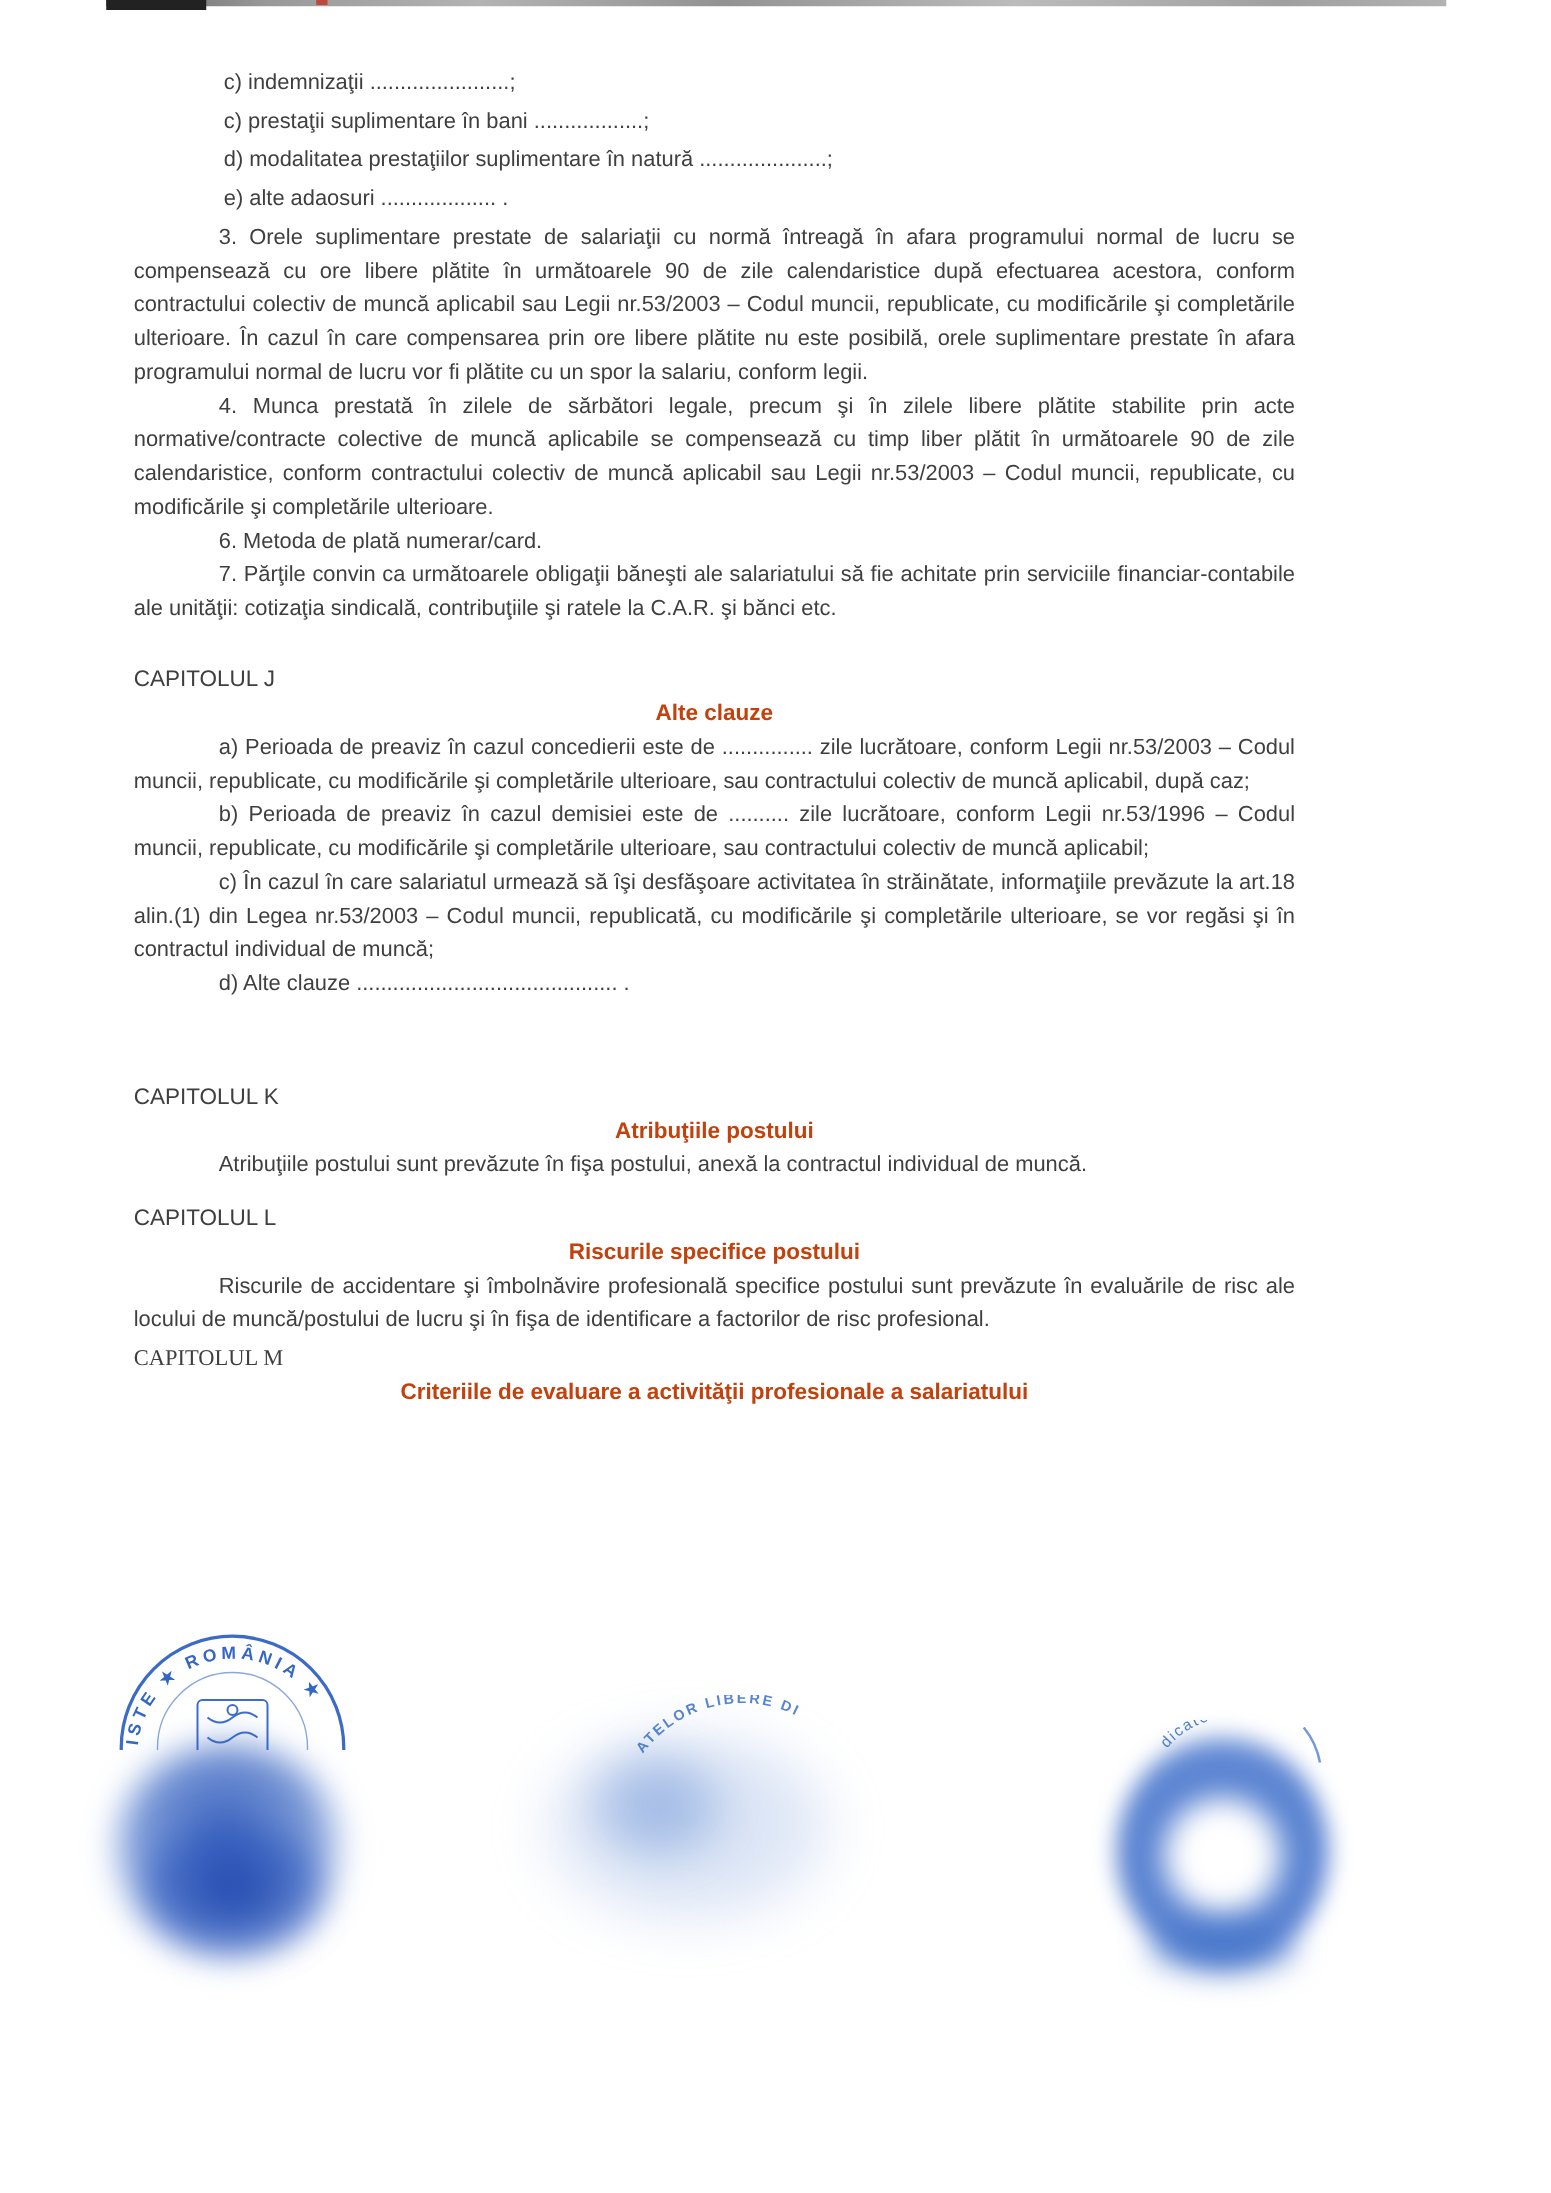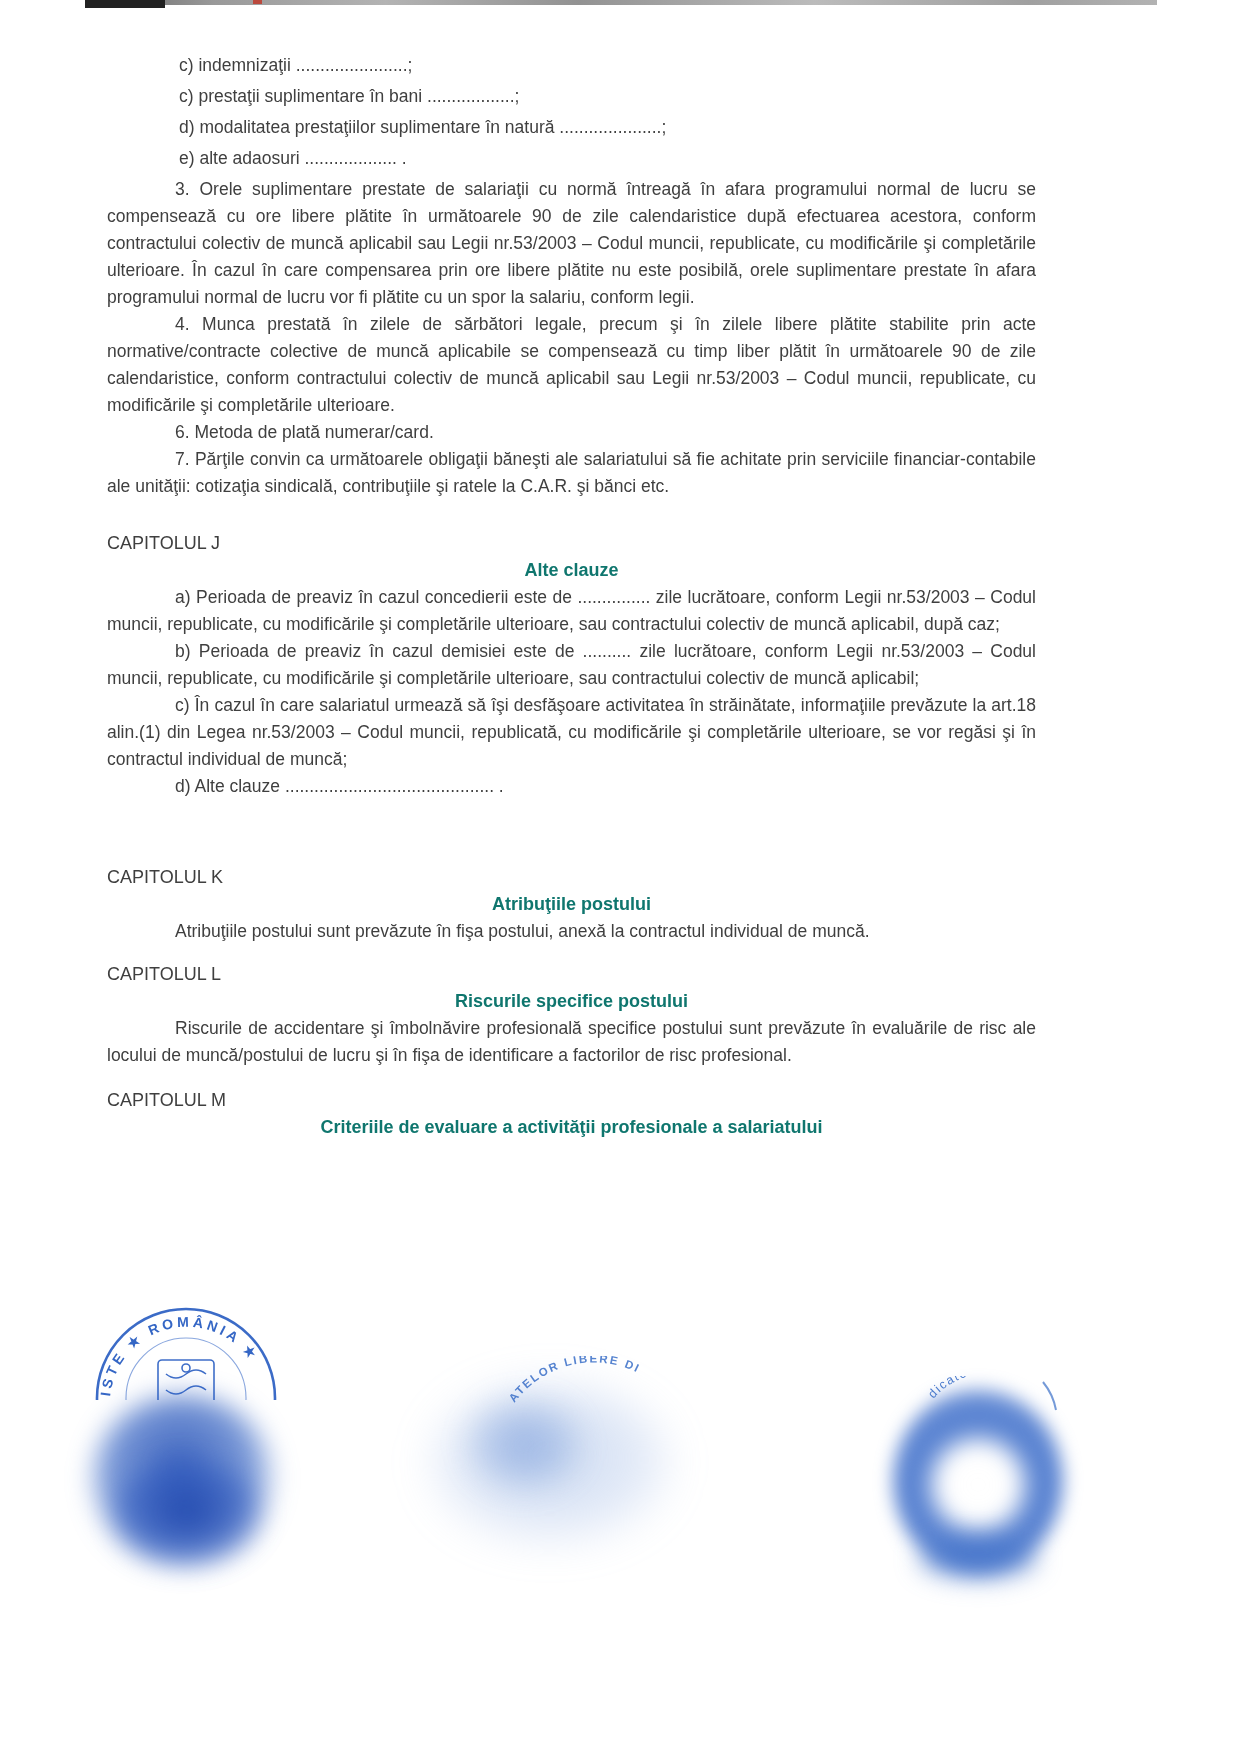--- a/index.html
+++ b/index.html
@@ -18,28 +18,28 @@
     width: 100%;
     box-sizing: border-box;
     padding: 48px 205px 0 107px;
     font-size: 17.5px;
     line-height: 27px;
     z-index: 2;
   }
   .line { margin: 4px; text-indent: 68px; }
   p.par { margin: 0; text-indent: 68px; text-align: justify; }
   .chapter-title { margin: 0; text-align: left; font-weight: normal; font-size: 18px; }
-  .chapter-sub { margin: 0; text-align: center; font-weight: bold; font-size: 18px; color: #0f766e; }
+  .chapter-sub { margin: 0; text-align: center; font-weight: bold; font-size: 18px; color: #c2410c; }
   .mt-j { margin-top: 30px; }
   .mt-after-j { margin-top: 30px; }
   .mt-k { margin-top: 64px; }
   .mt-after-k { margin-top: 22px; }
   .mt-l { margin-top: 16px; }
   .mt-after-l { margin-top: 26px; }
-  .mt-m { margin-top: 18px; }
+  .mt-m { margin-top: 4px; font-family: Liberation Serif, serif; }
 
   
   .scan-strip {
     position: absolute; left: 85px; top: 0; width: 1072px; height: 5px;
     background: linear-gradient(90deg, #2c2c2c 0%, #777 12%, #9a9a9a 28%, #6e6e6e 46%, #a5a5a5 68%, #808080 88%, #999 100%);
     opacity: .75; z-index: 3;
   }
   .scan-block {
     position: absolute; left: 85px; top: 0; width: 80px; height: 8px;
     background: #222222; z-index: 4;
@@ -130,21 +130,21 @@
 
     <p class="par">3. Orele suplimentare prestate de salariaţii cu normă întreagă în afara programului normal de lucru se compensează cu ore libere plătite în următoarele 90 de zile calendaristice după efectuarea acestora, conform contractului colectiv de muncă aplicabil sau Legii nr.53/2003 – Codul muncii, republicate, cu modificările şi completările ulterioare. În cazul în care compensarea prin ore libere plătite nu este posibilă, orele suplimentare prestate în afara programului normal de lucru vor fi plătite cu un spor la salariu, conform legii.</p>
     <p class="par">4. Munca prestată în zilele de sărbători legale, precum şi în zilele libere plătite stabilite prin acte normative/contracte colective de muncă aplicabile se compensează cu timp liber plătit în următoarele 90 de zile calendaristice, conform contractului colectiv de muncă aplicabil sau Legii nr.53/2003 – Codul muncii, republicate, cu modificările şi completările ulterioare.</p>
     <p class="par">6. Metoda de plată numerar/card.</p>
     <p class="par">7. Părţile convin ca următoarele obligaţii băneşti ale salariatului să fie achitate prin serviciile financiar-contabile ale unităţii: cotizaţia sindicală, contribuţiile şi ratele la C.A.R. şi bănci etc.</p>
 
     <p class="chapter-title mt-j">CAPITOLUL J</p>
     <p class="chapter-sub">Alte clauze</p>
 
     <p class="par mt-after-j">a) Perioada de preaviz în cazul concedierii este de ............... zile lucrătoare, conform Legii nr.53/2003 – Codul muncii, republicate, cu modificările şi completările ulterioare, sau contractului colectiv de muncă aplicabil, după caz;</p>
-    <p class="par">b) Perioada de preaviz în cazul demisiei este de .......... zile lucrătoare, conform Legii nr.53/2003 – Codul muncii, republicate, cu modificările şi completările ulterioare, sau contractului colectiv de muncă aplicabil;</p>
+    <p class="par">b) Perioada de preaviz în cazul demisiei este de .......... zile lucrătoare, conform Legii nr.53/1996 – Codul muncii, republicate, cu modificările şi completările ulterioare, sau contractului colectiv de muncă aplicabil;</p>
     <p class="par">c) În cazul în care salariatul urmează să îşi desfăşoare activitatea în străinătate, informaţiile prevăzute la art.18 alin.(1) din Legea nr.53/2003 – Codul muncii, republicată, cu modificările şi completările ulterioare, se vor regăsi şi în contractul individual de muncă;</p>
     <p class="par">d) Alte clauze ........................................... .</p>
 
     <p class="chapter-title mt-k">CAPITOLUL K</p>
     <p class="chapter-sub">Atribuţiile postului</p>
 
     <p class="par mt-after-k">Atribuţiile postului sunt prevăzute în fişa postului, anexă la contractul individual de muncă.</p>
 
     <p class="chapter-title mt-l">CAPITOLUL L</p>
     <p class="chapter-sub">Riscurile specifice postului</p>

